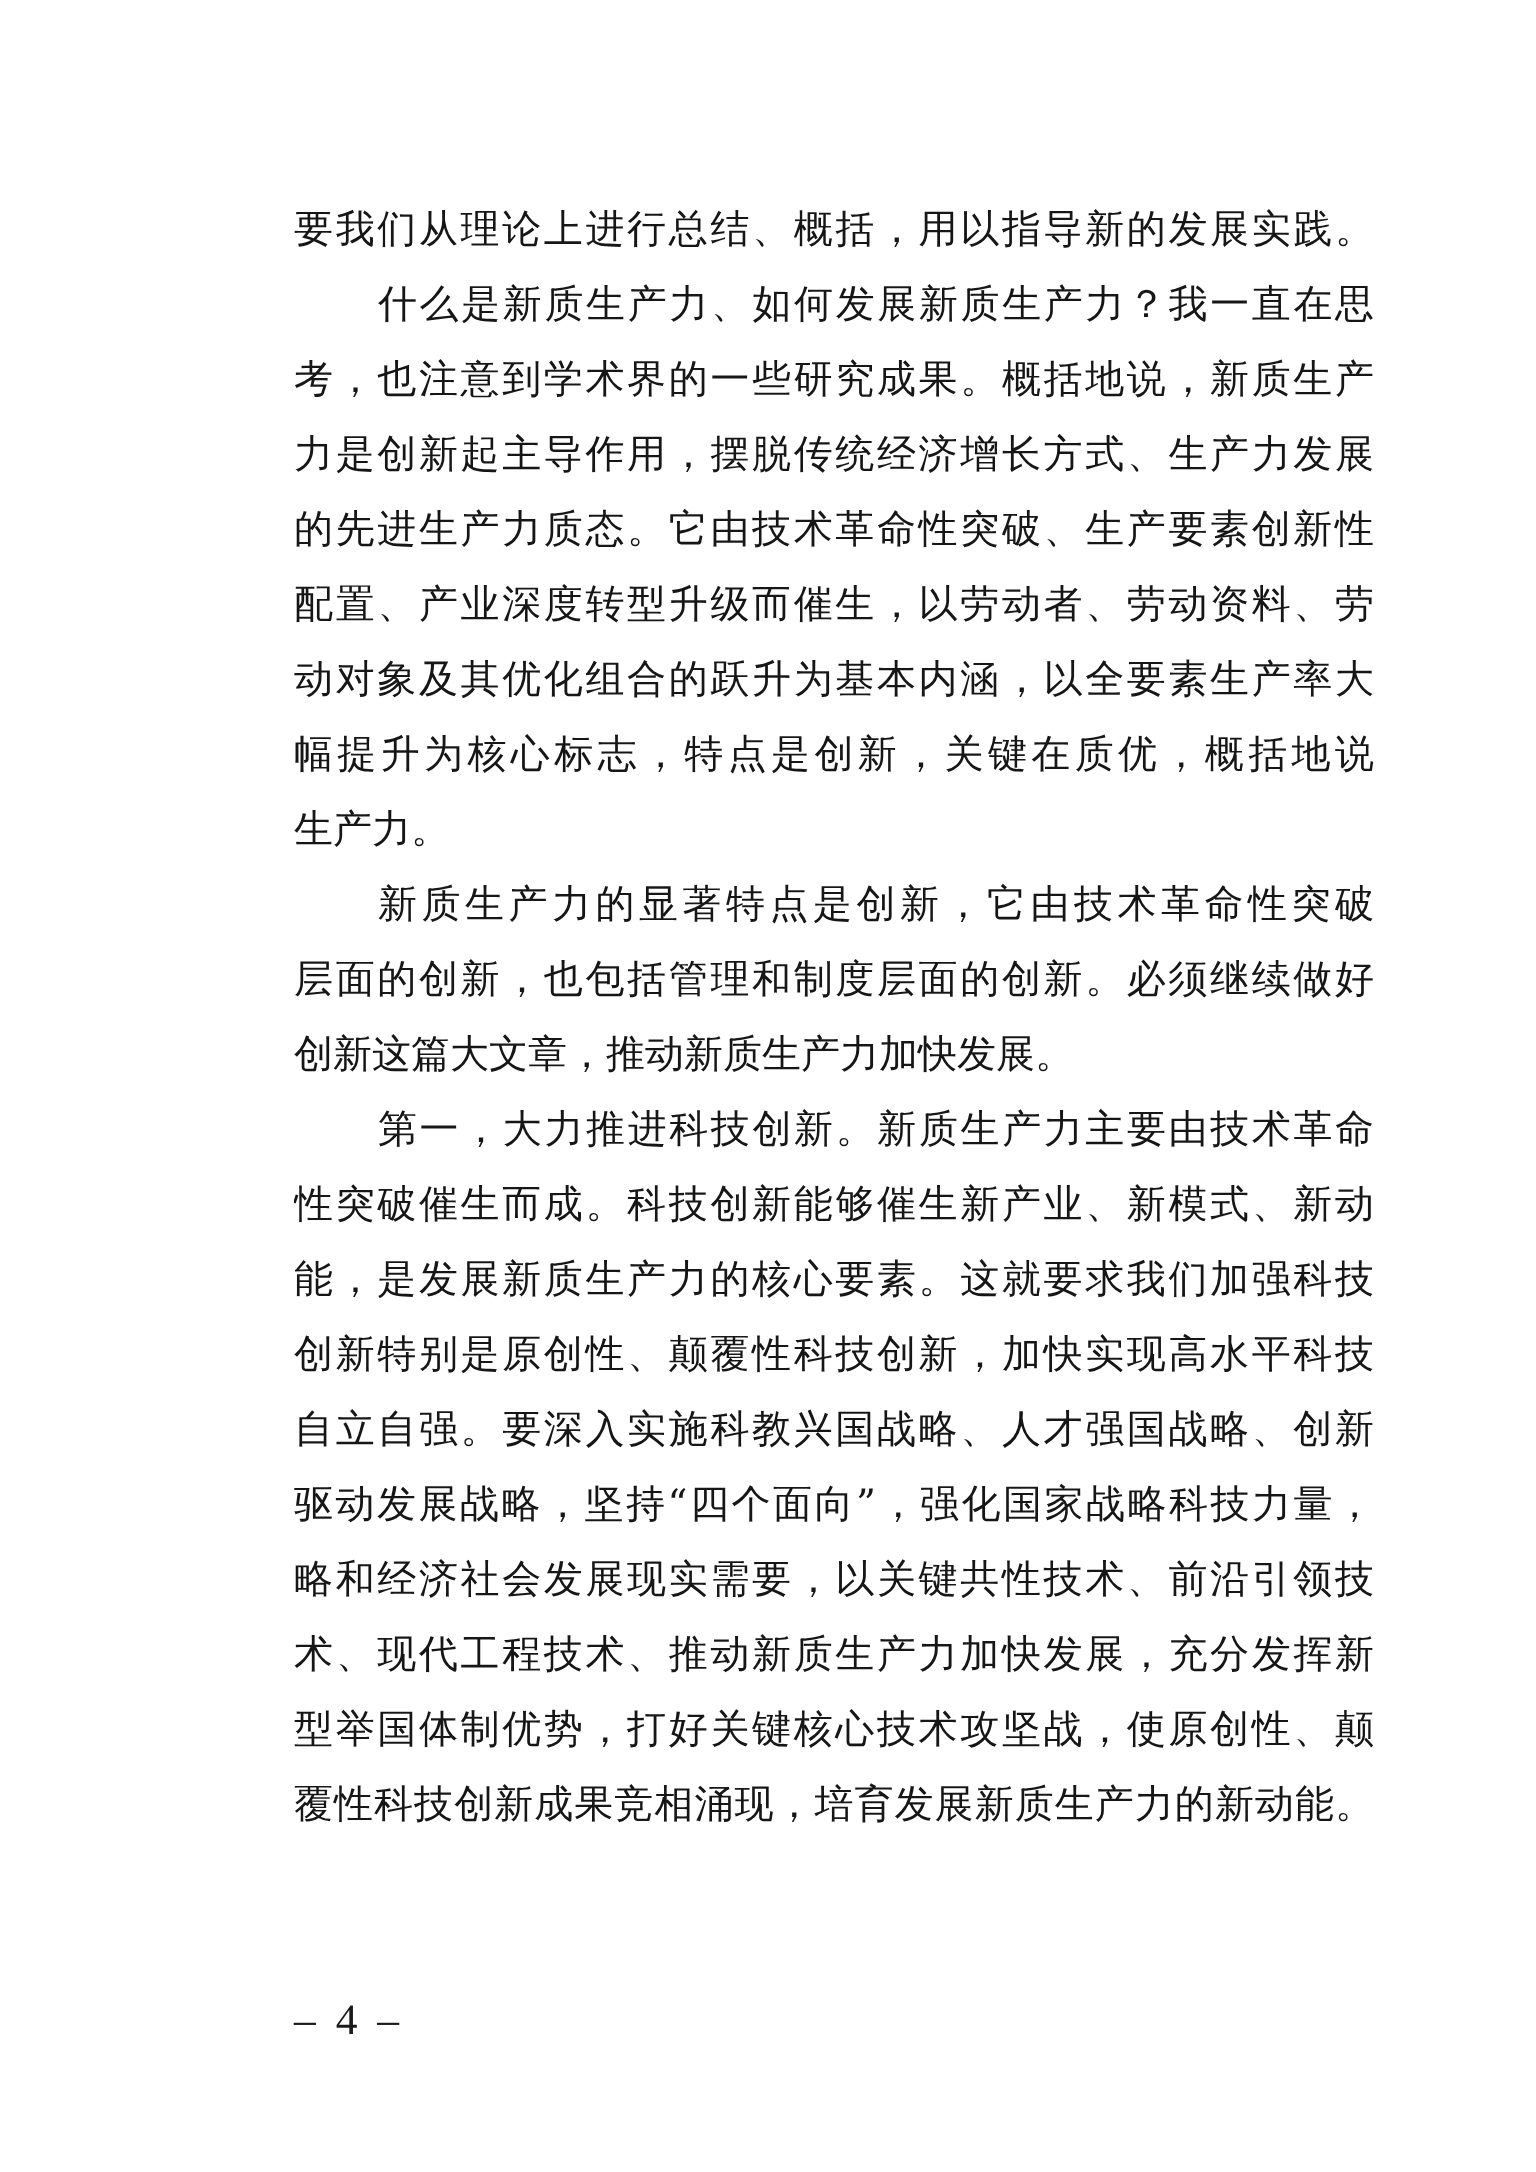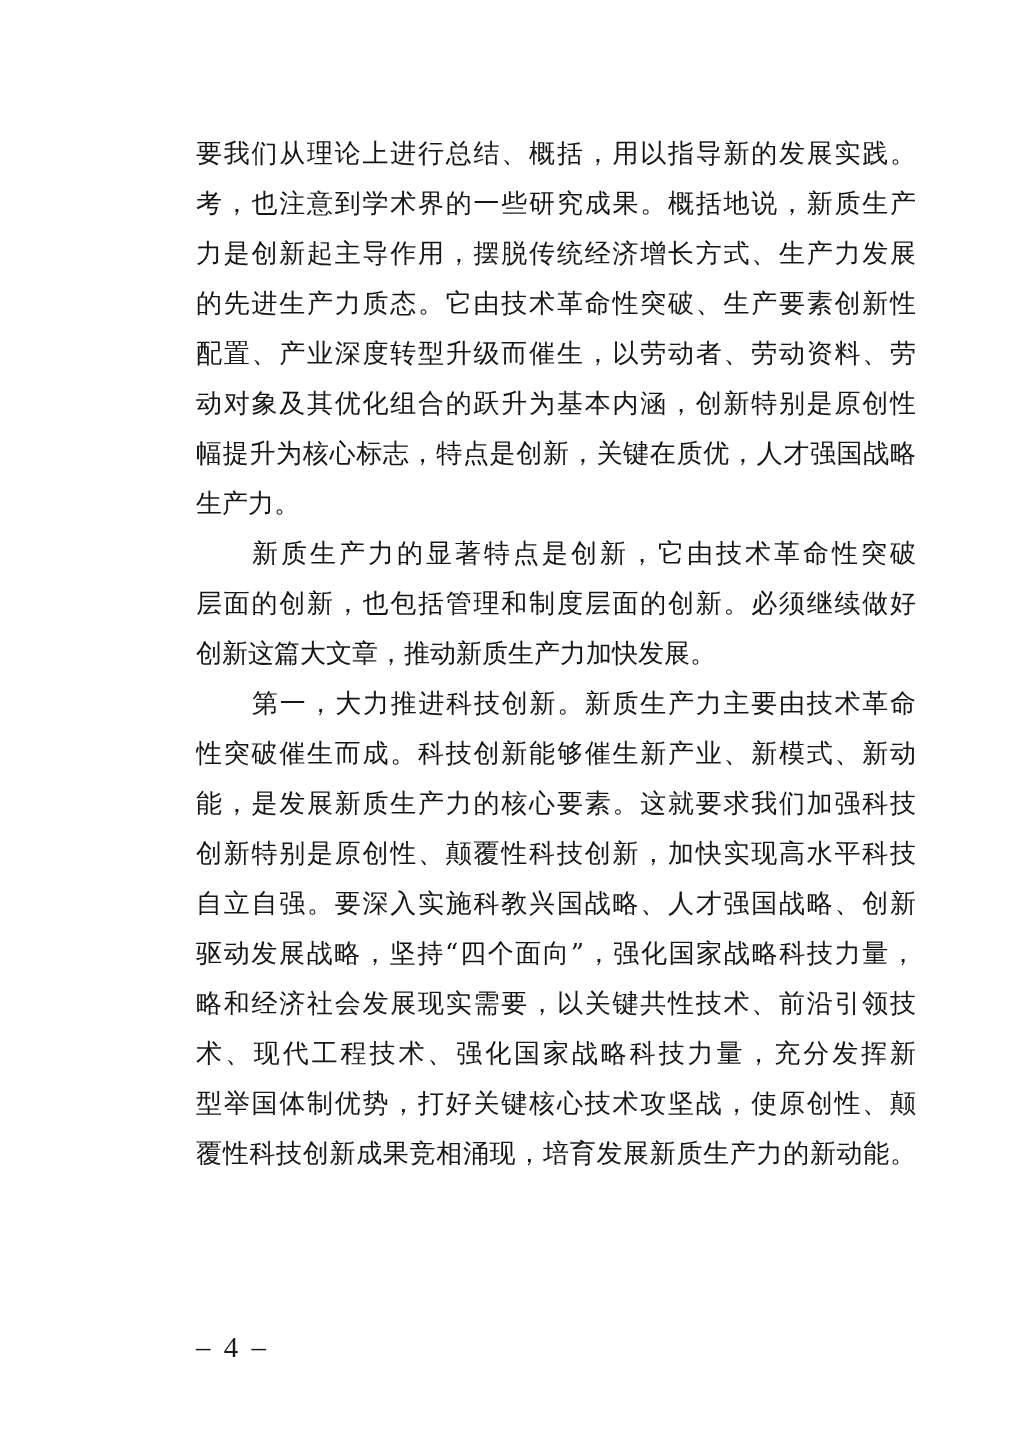--- a/index.html
+++ b/index.html
@@ -49,35 +49,36 @@
     color: #1a1a1a;
     font-family: "Liberation Serif", "DejaVu Serif", serif;
   }
 </style>
 </head>
 <body>
 
 <div class="page">
   <div class="text-block" id="text-block">
       <div class="line fill">要我们从理论上进行总结、概括，用以指导新的发展实践。</div>
+      <div class="line indent fill">什么是新质生产力、如何发展新质生产力？我一直在思</div>
       <div class="line fill">考，也注意到学术界的一些研究成果。概括地说，新质生产</div>
       <div class="line fill">力是创新起主导作用，摆脱传统经济增长方式、生产力发展</div>
       <div class="line fill">的先进生产力质态。它由技术革命性突破、生产要素创新性</div>
       <div class="line fill">配置、产业深度转型升级而催生，以劳动者、劳动资料、劳</div>
-      <div class="line fill">动对象及其优化组合的跃升为基本内涵，创新特别是原创性</div>
-      <div class="line fill">幅提升为核心标志，特点是创新，关键在质优，人才强国战略</div>
+      <div class="line fill">动对象及其优化组合的跃升为基本内涵，以全要素生产率大</div>
+      <div class="line fill">幅提升为核心标志，特点是创新，关键在质优，概括地说</div>
       <div class="line">生产力。</div>
       <div class="line indent fill">新质生产力的显著特点是创新，它由技术革命性突破</div>
       <div class="line fill">层面的创新，也包括管理和制度层面的创新。必须继续做好</div>
       <div class="line">创新这篇大文章，推动新质生产力加快发展。</div>
       <div class="line indent fill">第一，大力推进科技创新。新质生产力主要由技术革命</div>
       <div class="line fill">性突破催生而成。科技创新能够催生新产业、新模式、新动</div>
       <div class="line fill">能，是发展新质生产力的核心要素。这就要求我们加强科技</div>
       <div class="line fill">创新特别是原创性、颠覆性科技创新，加快实现高水平科技</div>
       <div class="line fill">自立自强。要深入实施科教兴国战略、人才强国战略、创新</div>
       <div class="line fill">驱动发展战略，坚持“四个面向”，强化国家战略科技力量，</div>
       <div class="line fill">略和经济社会发展现实需要，以关键共性技术、前沿引领技</div>
-      <div class="line fill">术、现代工程技术、强化国家战略科技力量，充分发挥新</div>
+      <div class="line fill">术、现代工程技术、推动新质生产力加快发展，充分发挥新</div>
       <div class="line fill">型举国体制优势，打好关键核心技术攻坚战，使原创性、颠</div>
       <div class="line fill">覆性科技创新成果竞相涌现，培育发展新质生产力的新动能。</div>
     </div>
   <div class="footer">– 4 –</div>
 </div>
 
 </body></html>

